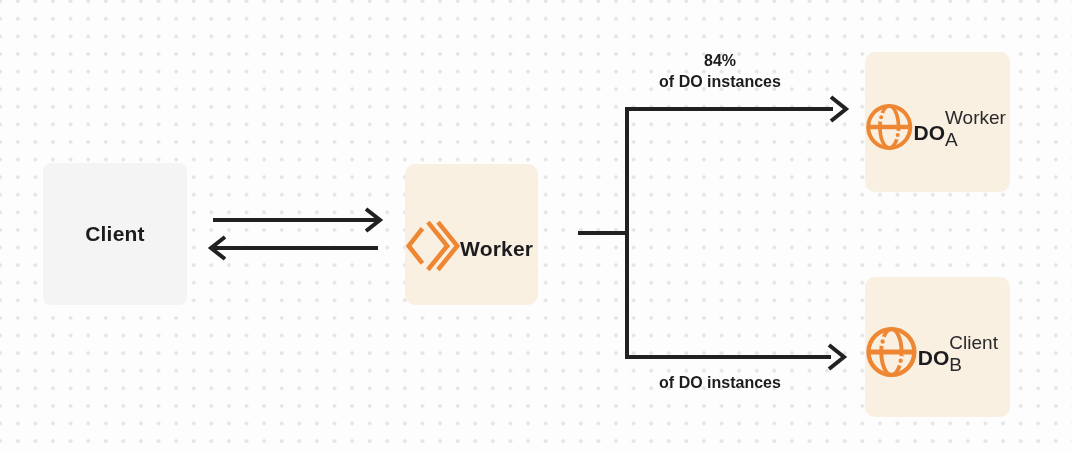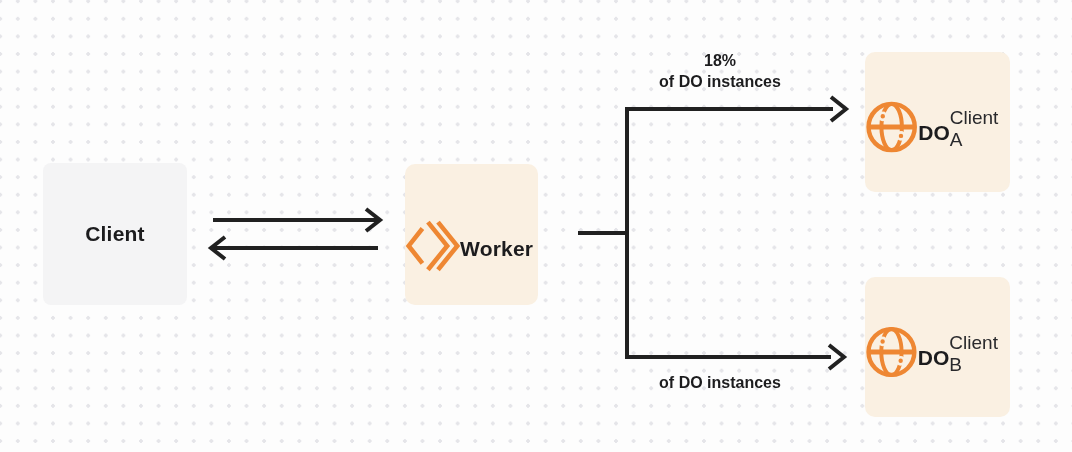--- a/index.html
+++ b/index.html
@@ -122,40 +122,40 @@
       <g fill="none" stroke="#EE8733" stroke-width="5" stroke-linejoin="miter" stroke-linecap="butt">
         <path d="M19 11 L4 30 L19 49"></path>
         <path d="M25 4 L46 30 L25 56"></path>
         <path d="M36 4 L57 30 L36 56"></path>
       </g>
     </svg>
     <span class="node-label">Worker</span>
   </div>
 
   <div class="split-label split-label-top">
-    <div>18%</div>
+    <div>84%</div>
     <div>of DO instances</div>
   </div>
 
   <div class="split-label split-label-bottom">
     <div>of DO instances</div>
   </div>
 
   <div class="node node-do node-do-a">
     <svg class="icon-svg" width="58" height="58" viewBox="0 0 60 60" xmlns="http://www.w3.org/2000/svg">
       <g fill="none" stroke="#EE8733">
         <circle cx="30" cy="30" r="26" stroke-width="5"></circle>
         <line x1="5.5" y1="30" x2="54.5" y2="30" stroke-width="5.5"></line>
         <ellipse cx="30" cy="30" rx="11.5" ry="26" stroke-width="4.5"></ellipse>
       </g>
       <circle cx="20" cy="18" r="4" fill="#EE8733" stroke="#FAF0E2" stroke-width="3"></circle>
       <circle cx="40.5" cy="40" r="4" fill="#EE8733" stroke="#FAF0E2" stroke-width="3"></circle>
     </svg>
     <div class="do-title">DO</div>
-    <div class="do-subtitle">Client A</div>
+    <div class="do-subtitle">Worker A</div>
   </div>
 
   <div class="node node-do node-do-b">
     <svg class="icon-svg" width="58" height="58" viewBox="0 0 60 60" xmlns="http://www.w3.org/2000/svg">
       <g fill="none" stroke="#EE8733">
         <circle cx="30" cy="30" r="26" stroke-width="5"></circle>
         <line x1="5.5" y1="30" x2="54.5" y2="30" stroke-width="5.5"></line>
         <ellipse cx="30" cy="30" rx="11.5" ry="26" stroke-width="4.5"></ellipse>
       </g>
       <circle cx="20" cy="18" r="4" fill="#EE8733" stroke="#FAF0E2" stroke-width="3"></circle>

